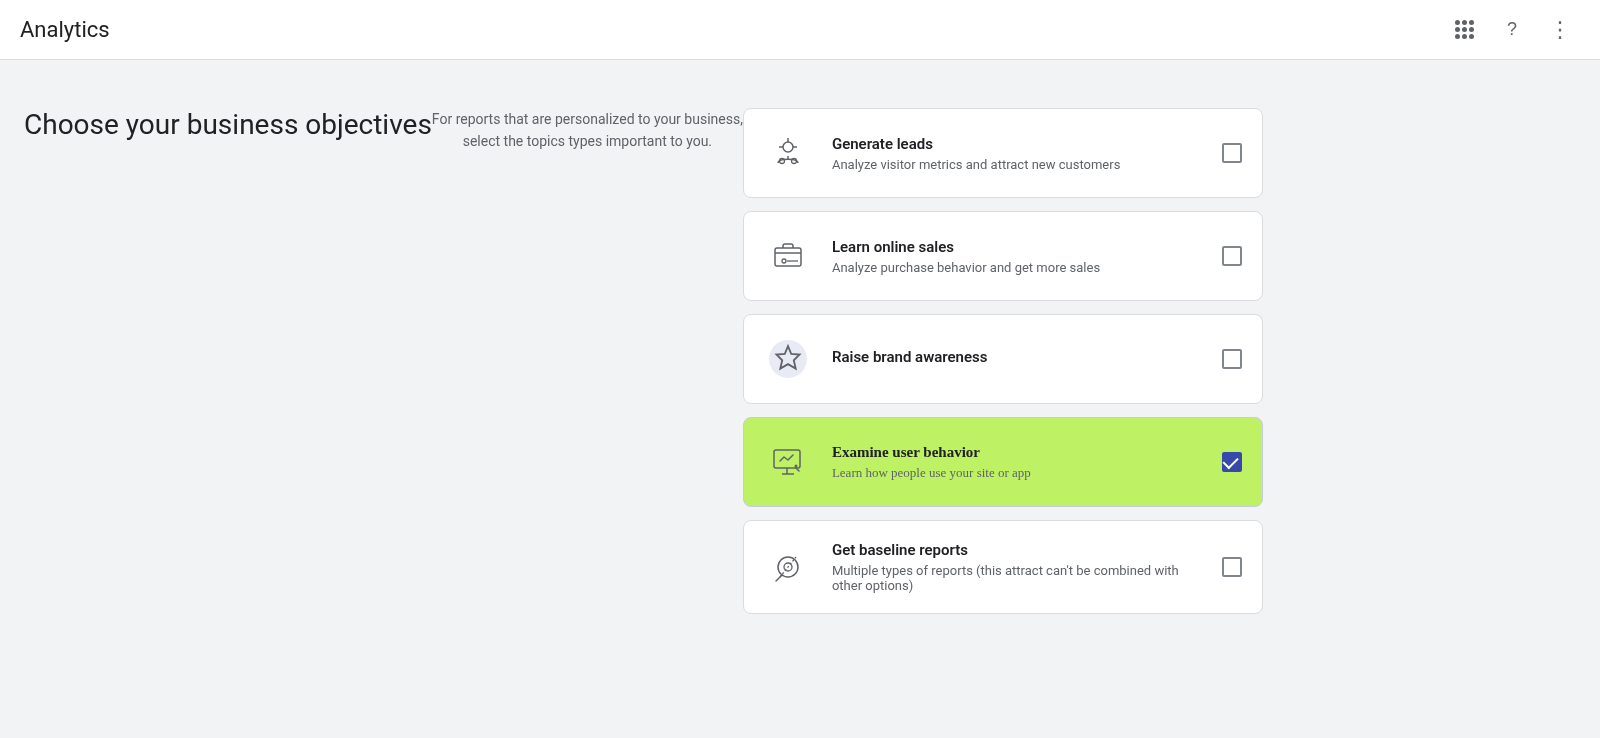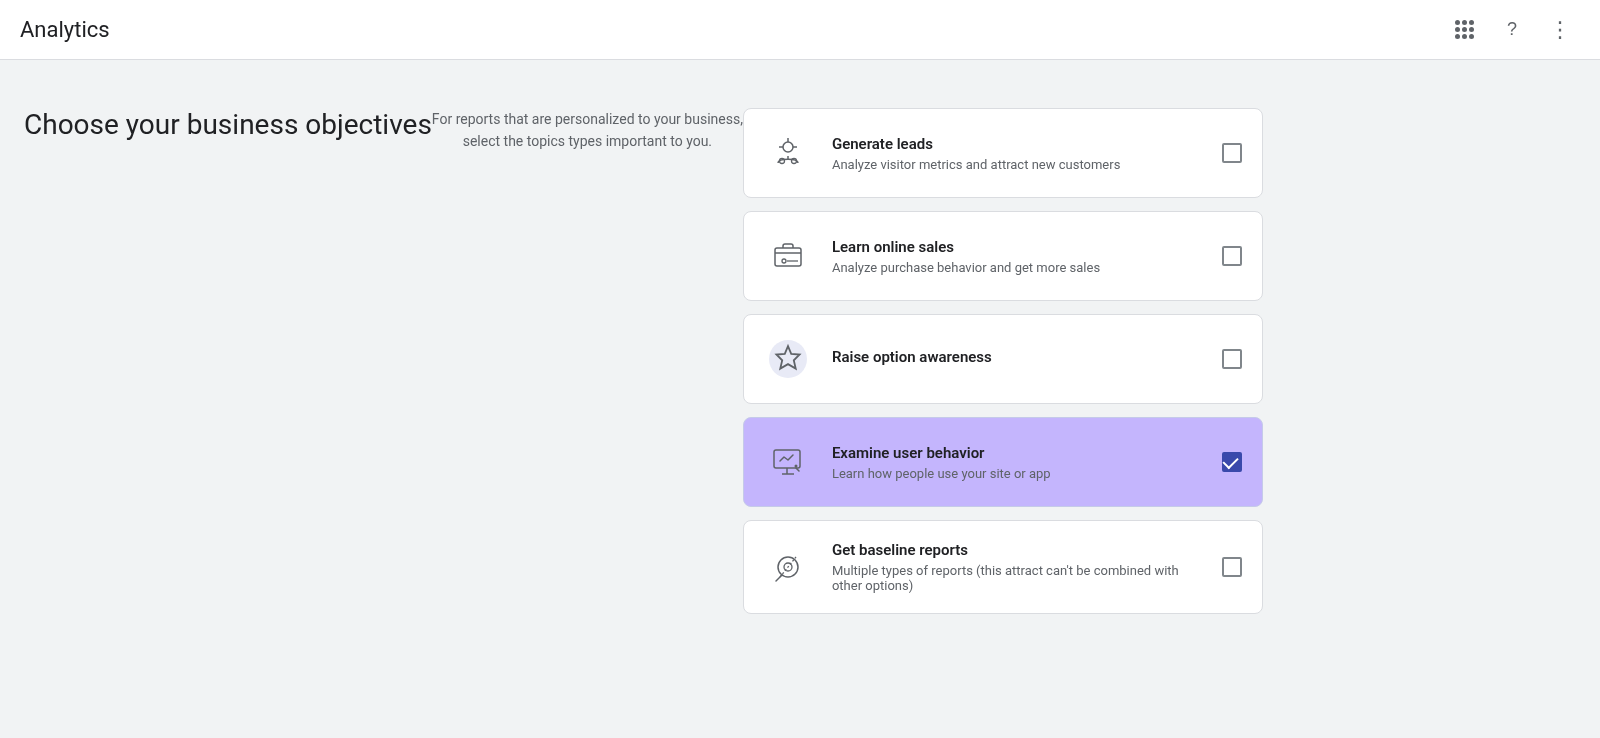--- a/index.html
+++ b/index.html
@@ -98,22 +98,23 @@
       display: flex;
       align-items: center;
       background: #fff;
       border: 1px solid #dadce0;
       border-radius: 8px;
       padding: 20px 20px;
       cursor: pointer;
       transition: background 0.15s;
     }
     .option-card.selected {
-      background: #c4b5fd;
+      background: #bef264;
       border-color: #c5cae9;
+      font-family: Liberation Serif, serif;
     }
 
     .option-icon {
       width: 48px;
       height: 48px;
       flex-shrink: 0;
       display: flex;
       align-items: center;
       justify-content: center;
       margin-right: 20px;
@@ -249,21 +250,21 @@
 
     <div class="option-card">
       <div class="option-icon">
         <div class="brand-icon-circle">
           <svg viewBox="0 0 28 28" fill="none" xmlns="http://www.w3.org/2000/svg" width="24" height="24">
             <path d="M14 4 L16.5 10 L23 10.5 L18.5 15 L20 21.5 L14 18 L8 21.5 L9.5 15 L5 10.5 L11.5 10 Z" stroke="#5f6368" stroke-width="1.4" fill="none"></path>
           </svg>
         </div>
       </div>
       <div class="option-text">
-        <div class="option-title">Raise option awareness</div>
+        <div class="option-title">Raise brand awareness</div>
       </div>
       <div class="option-checkbox"></div>
     </div>
 
     <div class="option-card selected">
       <div class="option-icon">
         <svg viewBox="0 0 36 36" fill="none" xmlns="http://www.w3.org/2000/svg">
           <rect x="4" y="6" width="26" height="18" rx="2" stroke="#5f6368" stroke-width="1.5" fill="none"></rect>
           <path d="M12 30 L24 30" stroke="#5f6368" stroke-width="1.5"></path>
           <path d="M17 24 L17 30" stroke="#5f6368" stroke-width="1.5"></path>

